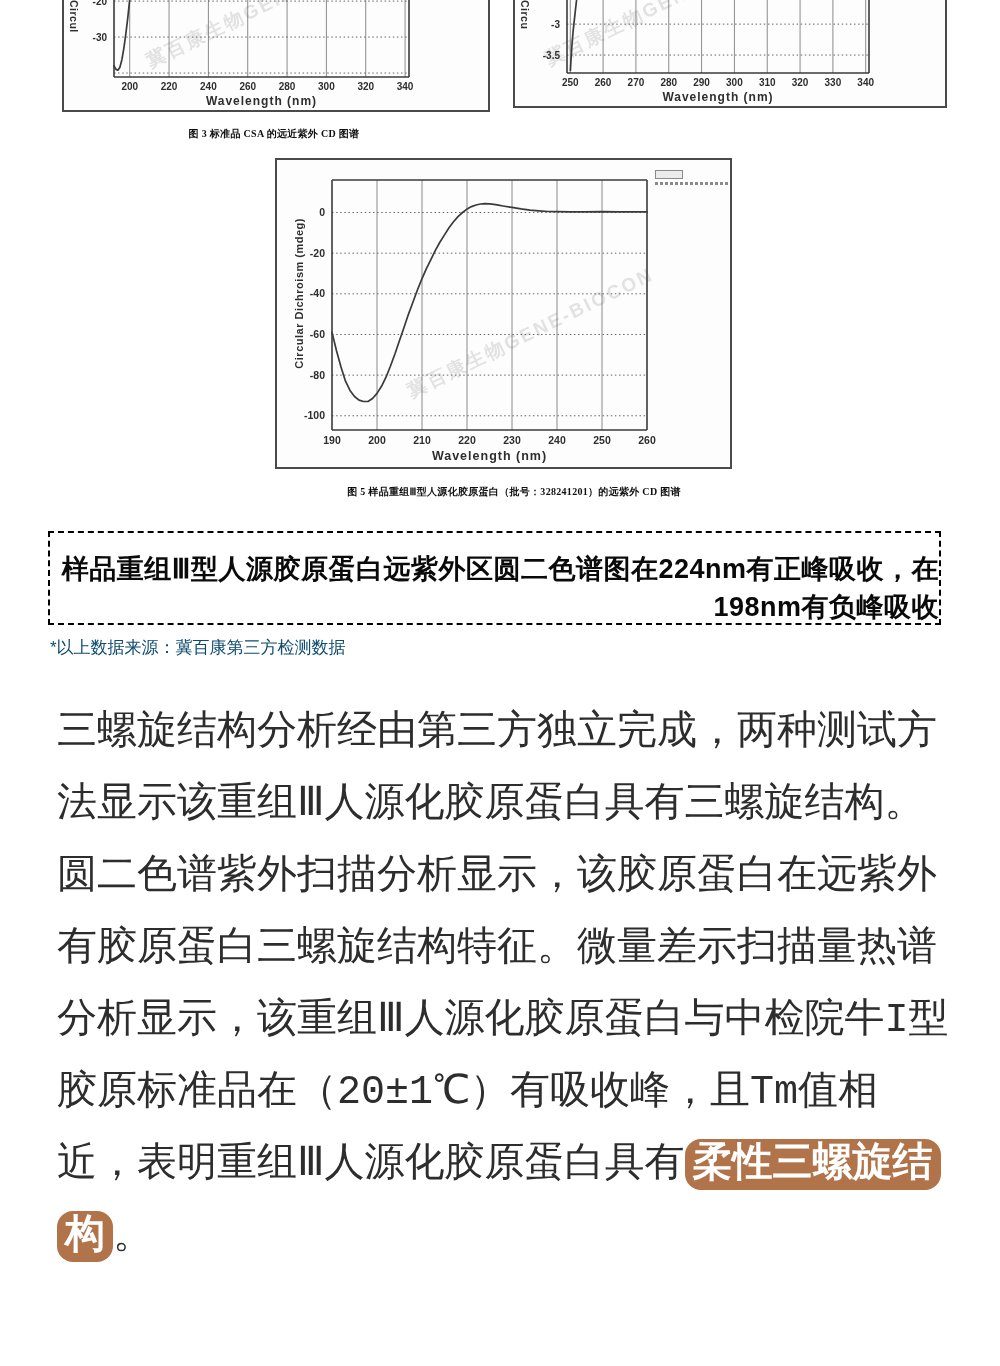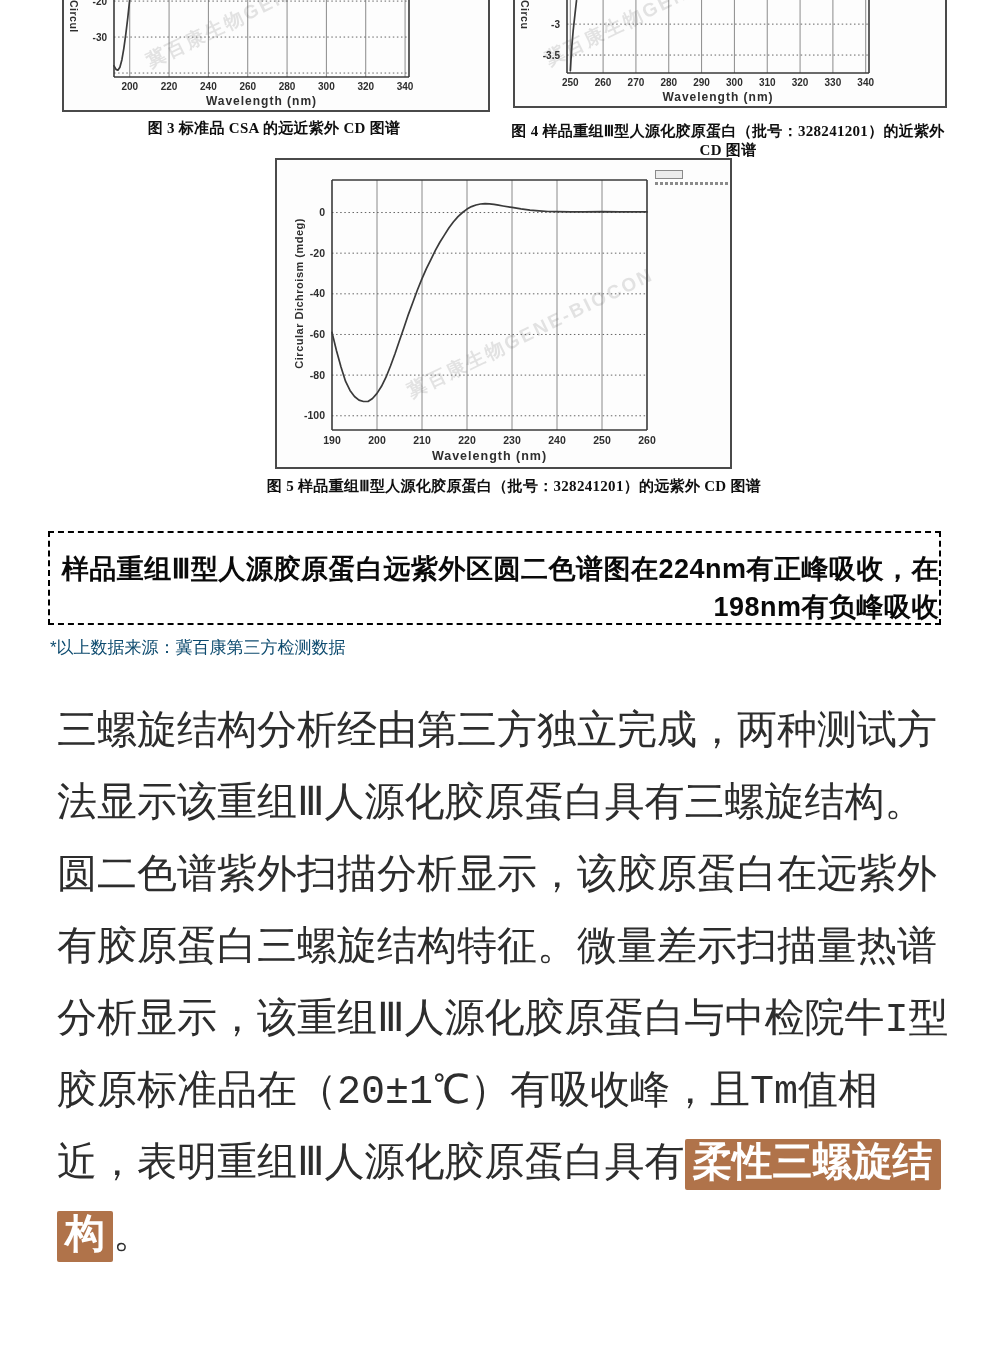--- a/index.html
+++ b/index.html
@@ -3,21 +3,21 @@
 <meta charset="utf-8">
 <style>
   html,body{margin:0;padding:0;background:#fff;}
   .page{position:relative;width:1000px;height:1366px;background:#ffffff;overflow:hidden;
         font-family:"Liberation Sans",sans-serif;}
 
   
   .fig-wrap{position:absolute;background:#fdfdfd;border:2px solid #4a4a4a;overflow:hidden;}
   .fig-wrap.no-top{border-top:none;}
   .fig-caption{position:absolute;text-align:center;font-family:"Liberation Serif",serif;
-               font-weight:bold;font-size:15px;color:#0f0f0f;letter-spacing:0.3px;}
+               font-weight:bold;font-size:10px;color:#0f0f0f;letter-spacing:0.3px;margin-top:8px;}
 
   svg text{font-family:"Liberation Sans",sans-serif;font-weight:bold;fill:#2e2e2e;}
   .grid-v{stroke:#6d6d6d;stroke-width:0.8;}
   .grid-h{stroke:#555;stroke-width:0.9;stroke-dasharray:1.5 2.6;}
   .axis{stroke:#3a3a3a;stroke-width:1.6;}
   .curve{stroke:#3a3a3a;stroke-width:1.7;fill:none;stroke-linejoin:round;stroke-linecap:round;}
 
   .ylabel-crop{position:absolute;overflow:hidden;}
   .ylabel-vert{writing-mode:vertical-rl;font-weight:bold;font-size:10.5px;color:#2e2e2e;
                letter-spacing:0.5px;white-space:nowrap;}
@@ -37,21 +37,21 @@
            border:2px dashed #000;box-sizing:border-box;text-align:center;
            padding-top:17px;color:#0a0a0a;}
   .callout-line{font-size:27px;font-weight:600;line-height:38px;letter-spacing:0.5px;text-align:right;}
 
   .source-note{position:absolute;left:50px;top:636px;font-size:17px;color:#0c4a6e;}
 
   
   .paragraph{position:absolute;left:57px;top:697px;width:900px;color:#2d2d2d;font-family:Liberation Mono, monospace;}
   .para-line{height:72px;line-height:72px;font-size:40px;white-space:nowrap;}
   .para-line .hl{background:#b0734a;color:#ffffff;font-weight:bold;
-                 border-radius:2px;padding:3px 8px;}
+                 border-radius:16px;padding:3px 8px;}
 </style>
 </head>
 <body>
 
 <div class="page">
 
   <div class="fig-wrap no-top" style="left:62px;top:0;width:424px;height:110px;">
     <div class="ylabel-crop" style="left:4px;top:0;width:16px;height:46px;">
       <span class="ylabel-vert">Circul</span>
     </div>
@@ -117,21 +117,20 @@
           <text x="45" y="27.627118644067803" text-anchor="end" font-size="10">-3</text>
           <line x1="52" y1="55.059322033898304" x2="354" y2="55.059322033898304" class="grid-h"></line>
           <text x="45" y="58.559322033898304" text-anchor="end" font-size="10">-3.5</text>
           <line x1="52" y1="0" x2="52" y2="73" class="axis"></line>
           <line x1="354" y1="0" x2="354" y2="73" class="axis"></line>
           <line x1="52" y1="73" x2="354" y2="73" class="axis"></line>
           <path d="M61.5 0.6 L59.9 14.8 L58.2 30.3 L56.9 45.8 L55.9 61.2 L55.4 70.5" class="curve"></path>
           <text x="203" y="101" text-anchor="middle" font-size="12" letter-spacing="1">Wavelength (nm)</text>
         </svg></div>
   </div>
-  <div class="fig-caption" style="left:503px;top:122px;width:450px;">图 4 样品重组Ⅲ型人源化胶原蛋白（批号：328241201）的近紫外 CD 图谱</div>
 
   <div class="fig-wrap" style="left:275px;top:158px;width:453px;height:307px;">
     <div class="ylabel-ccw" style="left:16px;top:58px;">Circular Dichroism (mdeg)</div>
     <div class="stamp" style="left:378px;top:10px;">
       <div class="s-box"></div>
       <div class="s-line"></div>
     </div>
     <div class="wm" style="left:118px;top:160px;">冀百康生物GENE-BIOCON</div>
     <div id="svg-fig5"><svg width="453" height="307">
           <text x="55" y="284" text-anchor="middle" font-size="10.5">190</text>

